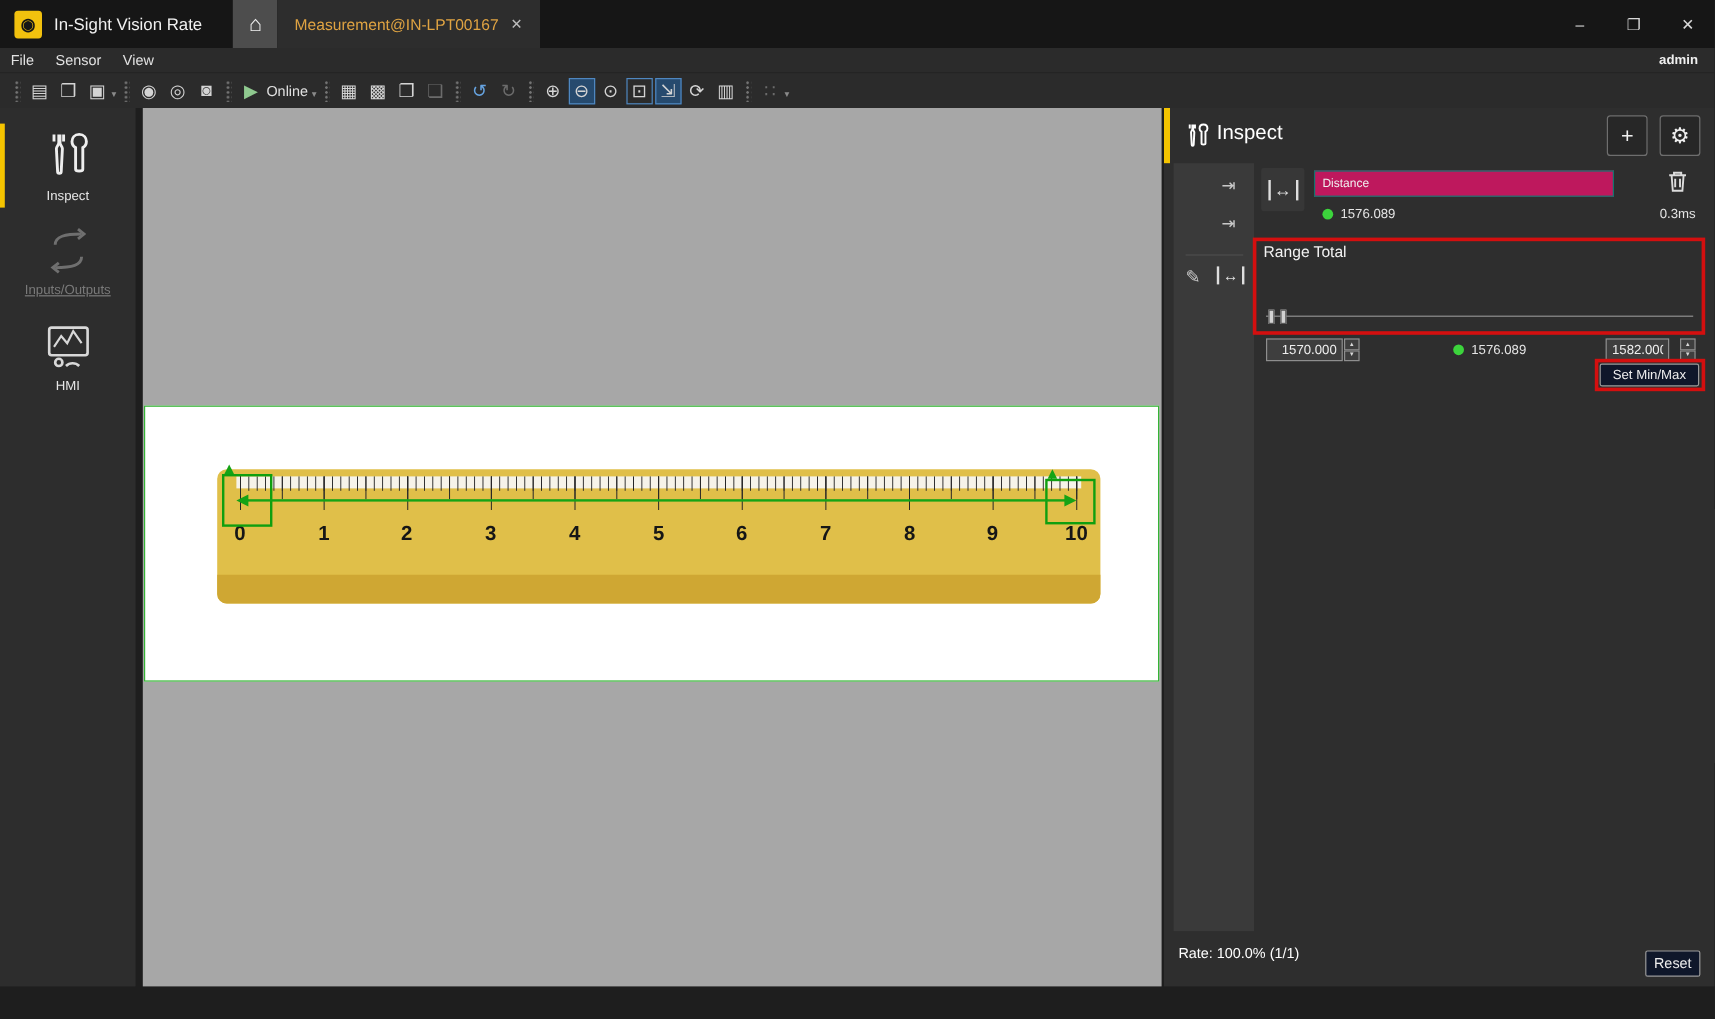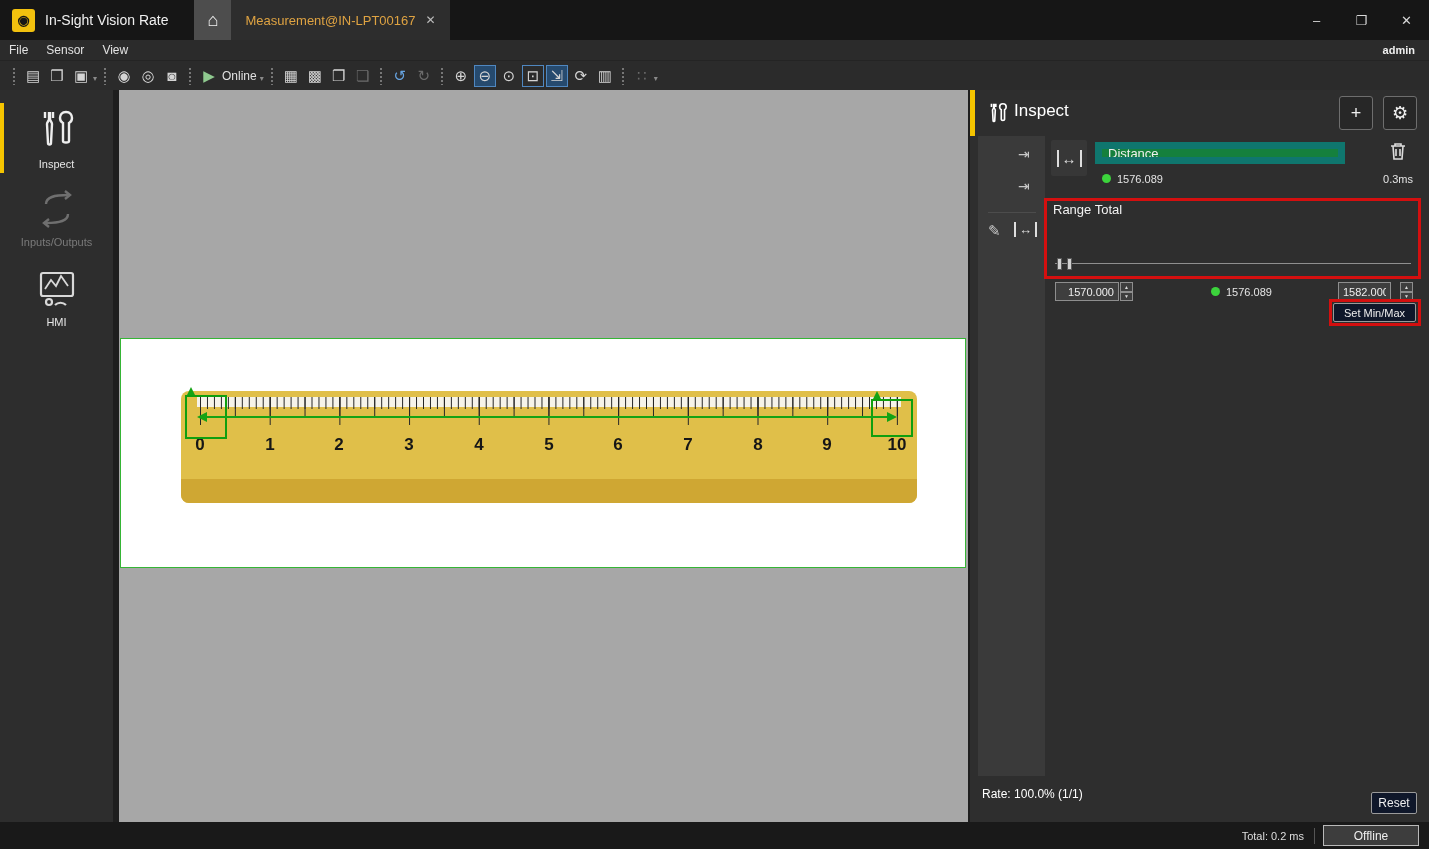--- a/index.html
+++ b/index.html
@@ -31,21 +31,21 @@
   .ti.blue { color:#66a3e0; }
   .ti.sel { background:#264a6e; border-color:#4f87c0; }
   .ti.selb { border-color:#4f87c0; }
   .onlinelbl { color:#e0e0e0; font-size:12px; margin:0 3px 0 1px; }
   .caret { color:#8a8a8a; font-size:8px; margin:6px 2px 0 0; }
 
   
   .sidebar { left:0; top:90px; width:113px; height:732px; background:#2d2d2d; padding-top:8px; }
   .sbitem { position:relative; height:80px; display:flex; flex-direction:column; align-items:center; justify-content:center; gap:7px; }
   .sbitem .lbl { font-size:11px; color:#e6e6e6; }
-  .sbitem.disabled .lbl { color:#7a7a7a; }
+  .sbitem.disabled .lbl { color:#7a7a7a;text-decoration:underline; }
   .sbitem.active .activebar { position:absolute; left:0; top:5px; bottom:5px; width:4px; background:#f5c400; }
 
   
   .canvas { left:119px; top:90px; width:849px; height:732px; background:#a7a7a7; }
   .imgarea { position:absolute; left:1px; top:248px; width:846px; height:230px; background:#ffffff; border:1px solid #35b535; }
   .ruler { position:absolute; left:60px; top:52px; width:736px; height:112px; background:#e0bf49; border-radius:8px; }
   .ruler .bottomstrip { position:absolute; left:0; bottom:0; width:736px; height:24px; background:#cfa733; border-radius:0 0 8px 8px; }
   .ruler .tickband { position:absolute; left:16px; top:6px; width:704px; height:10px; background:#f6f3e9; }
   .ruler .ticks { position:absolute; left:19px; top:6px; width:699px; height:28px;
     background-image:
@@ -65,21 +65,21 @@
   .panel { left:970px; top:90px; width:459px; height:732px; background:#2e2e2e; }
   .phead-bar { position:absolute; left:0; top:0; width:5px; height:46px; background:#f5c400; }
   .ptitle { position:absolute; left:44px; top:11px; font-size:17px; color:#ffffff; }
   .hbtn { position:absolute; top:6px; width:34px; height:34px; background:#272727; border:1px solid #6e6e6e; border-radius:3px; color:#efefef; display:flex; align-items:center; justify-content:center; font-size:18px; }
   .toolstrip { position:absolute; left:8px; top:46px; width:67px; height:640px; background:#3a3a3a; }
   .stripicon { position:absolute; color:#c8c8c8; font-size:14px; }
   .dglyph { border-left:2px solid #dedede; border-right:2px solid #dedede; padding:0 3px; color:#dedede; }
 
   .content { position:absolute; left:75px; top:46px; width:384px; height:686px; }
   .toolicon-box { position:absolute; left:6px; top:4px; width:36px; height:36px; background:#373737; border-radius:2px; display:flex; align-items:center; justify-content:center; font-size:15px; }
-  .nameinput { position:absolute; left:50px; top:6px; width:250px; height:22px; background:#15803d; border:7px solid #0f766e; color:#f0f0f0; font-size:13px; padding:0 6px; font-family:"Liberation Sans",sans-serif; }
+  .nameinput { position:absolute; left:50px; top:6px; width:250px; height:22px; background:#be185d; border:1px solid #0f766e; color:#f0f0f0; font-size:10px; padding:0 6px; font-family:"Liberation Sans",sans-serif; }
   .dot { position:absolute; width:9px; height:9px; border-radius:50%; background:#3cd43c; }
   .smalltxt { position:absolute; font-size:11px; color:#e4e4e4; }
   .rl-title { position:absolute; left:8px; top:66px; font-size:13px; color:#f2f2f2; }
   .modebar { position:absolute; left:10px; top:92px; width:356px; height:22px; background:#434343; border:1px solid #585858; }
   .modehandle { position:absolute; left:1px; top:1px; width:13px; height:18px; background:#9d9d9d; border:1px solid #c9c9c9; }
   .modelabel { position:absolute; right:7px; top:4px; font-size:11px; color:#f0f0f0; }
   .rangetrack { position:absolute; left:10px; top:122px; width:356px; height:12px; }
   .rangetrack .line { position:absolute; left:0; top:5px; width:356px; border-top:1px solid #8f8f8f; }
   .rhandle { position:absolute; top:0; width:5px; height:12px; background:#d2d2d2; border:1px solid #5a5a5a; }
   .numinput { position:absolute; height:19px; background:#3e3e3e; border:1px solid #8e8e8e; color:#eeeeee; font-size:11px; text-align:right; padding:0 4px; font-family:"Liberation Sans",sans-serif; }
@@ -278,19 +278,14 @@
     <div style="position:absolute; left:12px; top:697px; font-size:12px; color:#ffffff;">
       <span style="font-weight:normal;">Rate:</span>
       <span>100.0% (1/1)</span>
     </div>
     <div class="btn" style="position:absolute; left:401px; top:702px; width:46px; height:22px; font-size:12px;">Reset</div>
   </div>
 
   <div class="ann" style="left:1044px; top:198px; width:377px; height:81px;"></div>
   <div class="ann" style="left:1329px; top:299px; width:92px; height:27px;"></div>
 
-  <div class="abs statusbar">
-    <div class="totaltxt">Total: 0.2 ms</div>
-    <div class="ssep"></div>
-    <div class="offlinebox">Offline</div>
-  </div>
 
 </div>
 
 </body></html>

